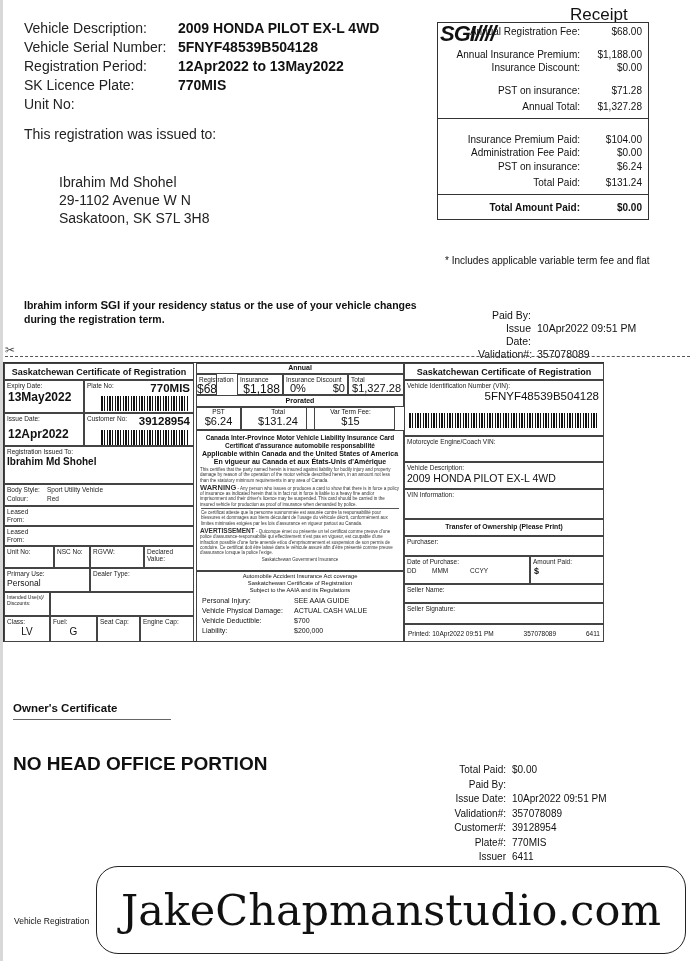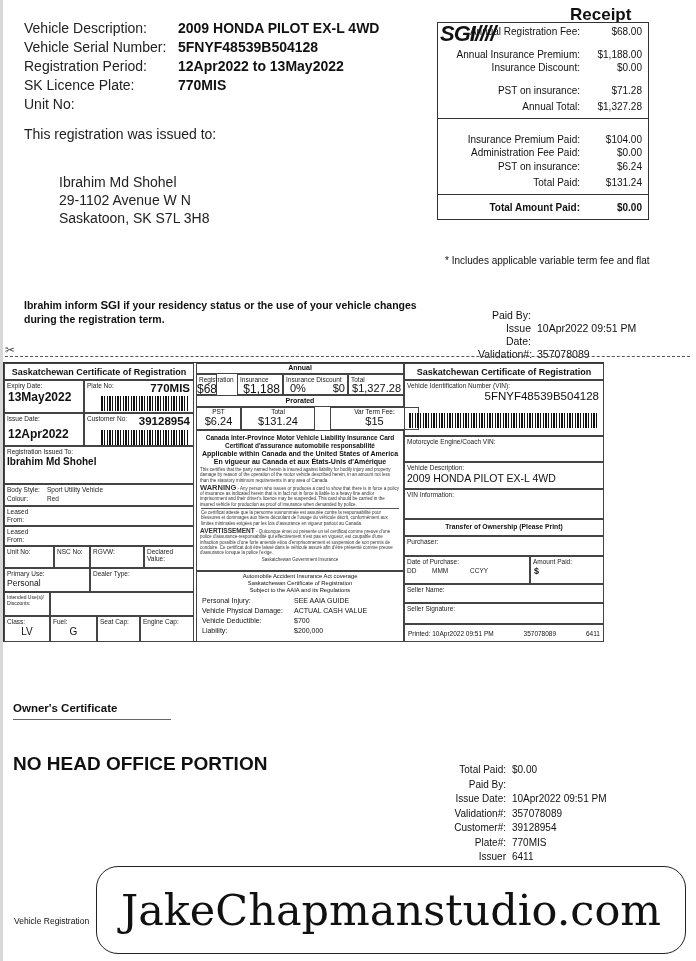--- a/index.html
+++ b/index.html
@@ -11,21 +11,21 @@
   
   .vinfo { left: 24px; top: 19px; font-size: 14px; line-height: 19px; }
   .vinfo .row { display: flex; }
   .vinfo .lbl { width: 154px; color: #222; }
   .vinfo .val { font-weight: bold; font-size: 14px; }
   .issued-to { left: 24px; top: 126px; font-size: 14px; color: #222; }
   .address { left: 59px; top: 173px; font-size: 14px; line-height: 18px; color: #222; }
 
   
   .sgi-logo { left: 440px; top: 2px; font-size: 22px; font-weight: bold; font-style: italic; letter-spacing: -1px; color: #111; margin-top: 19px; }
-  .receipt-title { left: 570px; top: 5px; font-size: 17px; font-weight: bold; }
+  .receipt-title { left: 570px; top: 5px; font-size: 17px; font-weight: normal; }
   .receipt { left: 437px; top: 22px; width: 212px; border: 1.5px solid #333; font-size: 10px; }
   .receipt .sec { border-bottom: 1.5px solid #333; padding: 2px 0 4px 0; }
   .receipt .sec:last-child { border-bottom: none; }
   .receipt .r { display: flex; justify-content: flex-end; line-height: 13.5px; }
   .receipt .r .l { text-align: right; padding-right: 8px; }
   .receipt .r .v { width: 60px; text-align: right; padding-right: 6px; }
   .receipt .gap { height: 9px; }
   .receipt .bold { font-weight: bold; }
   .footnote { left: 445px; top: 255px; font-size: 10px; }
 
@@ -275,21 +275,21 @@
       <div class="center" style="font-weight:bold;font-size:7px;padding-top:1px">Prorated</div>
     </div>
   <div class="cell" style="left:192px;top:44px;width:45px;height:23px;">
     <div class="center" style="font-size:6.5px">PST</div>
     <div class="center" style="font-size:11px">$6.24</div>
   </div>
   <div class="cell" style="left:237px;top:44px;width:74px;height:23px;">
     <div class="center" style="font-size:6.5px">Total</div>
     <div class="center" style="font-size:11px">$131.24</div>
   </div>
-  <div class="cell" style="left:326px;top:44px;width:89px;height:23px;">
+  <div class="cell" style="left:302px;top:44px;width:89px;height:23px;">
     <div class="center" style="font-size:6.5px">Var Term Fee:</div>
     <div class="center" style="font-size:11px">$15</div>
   </div>
   <div class="cell" style="left:192px;top:67px;width:208px;height:141px;overflow:hidden;">
     <div style="padding-top:3px">
       <div class="ins-title">Canada Inter-Province Motor Vehicle Liability Insurance Card</div>
       <div class="ins-title">Certificat d'assurance automobile responsabilité</div>
       <div class="ins-title" style="font-size:7px">Applicable within Canada and the United States of America</div>
       <div class="ins-title" style="font-size:7px">En vigueur au Canada et aux États-Unis d'Amérique</div>
     </div>

